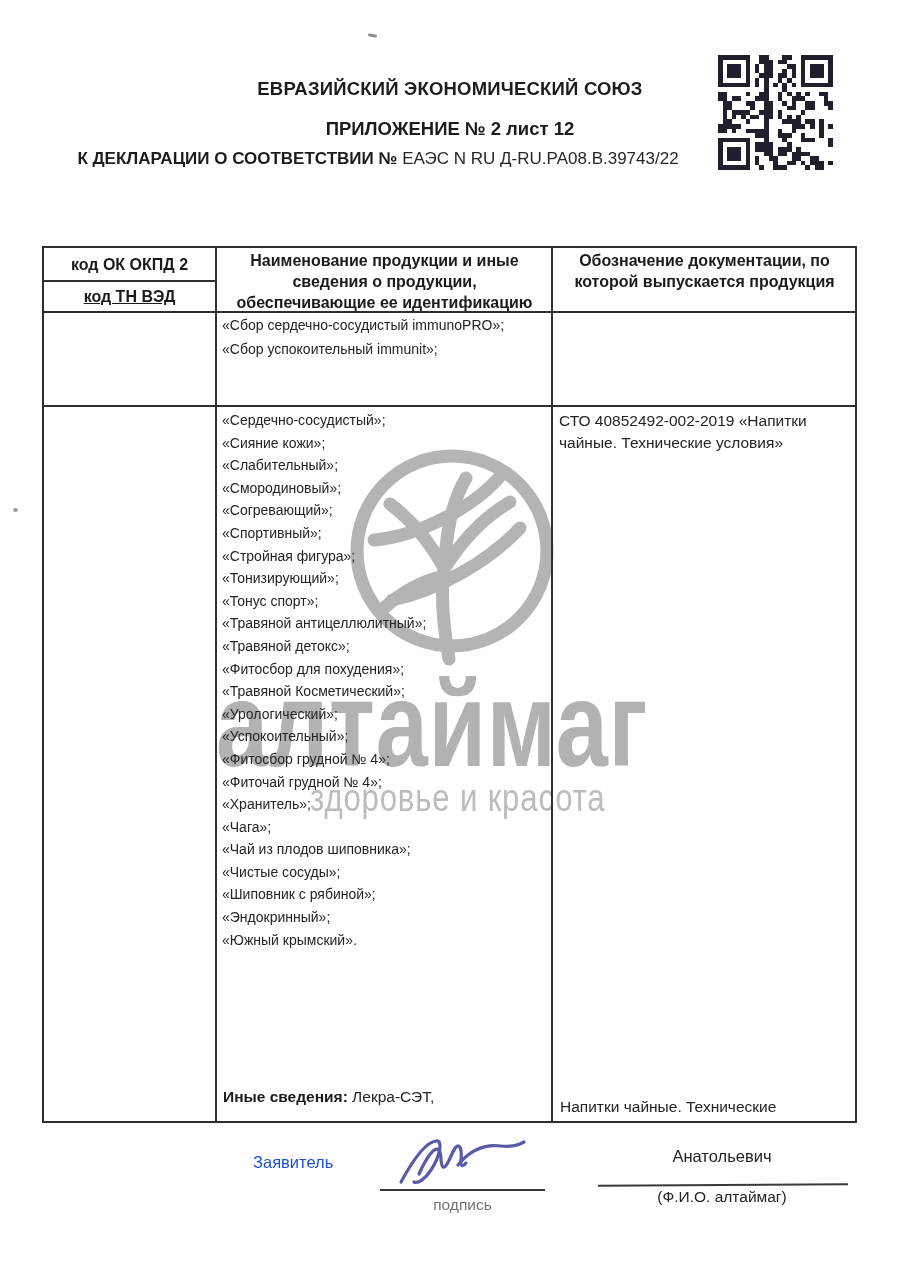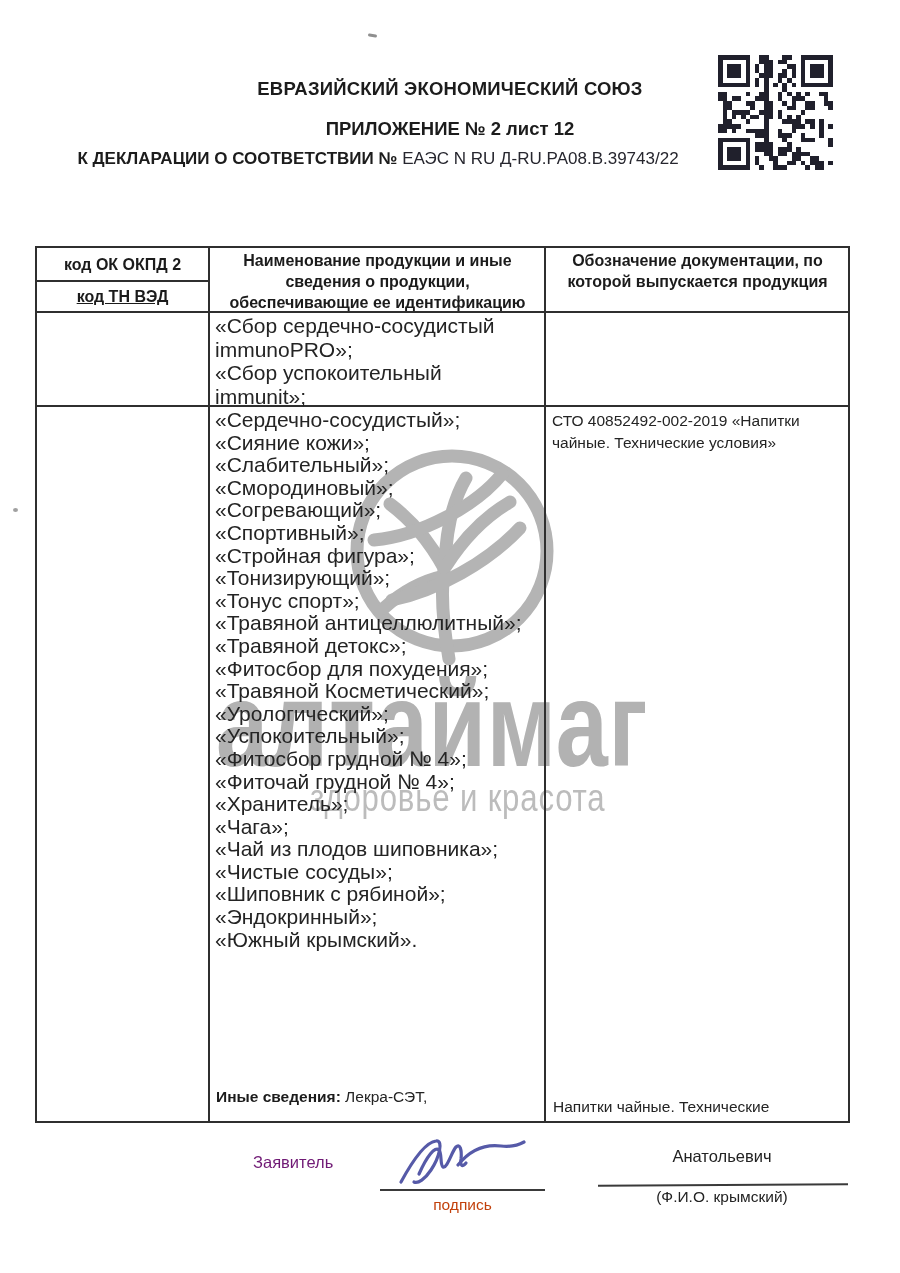--- a/index.html
+++ b/index.html
@@ -23,50 +23,50 @@
   .wm-logo{left:346px; top:448px; width:212px; height:218px;}
   .wm-title{
     left:216px; top:664px; font-size:120px; font-weight:bold; line-height:1;
     transform:scaleX(0.78); transform-origin:left top; letter-spacing:1px; color:#b2b2b2;
   }
   .wm-sub{
     left:310px; top:779px; font-size:38px; line-height:1; letter-spacing:1px;
     transform:scaleX(0.82); transform-origin:left top; color:#bcbcbc;
   }
   
-  .tbl{position:absolute; left:35px; top:246px; width:644px; height:877px; z-index:1;}
+  .tbl{position:absolute; left:42px; top:246px; width:644px; height:877px; z-index:1;}
   .tline{position:absolute; background:#2f2f2f;}
   .tb-top{left:0; top:0; width:815px; height:2px;}
   .tb-bottom{left:0; top:875px; width:815px; height:2px;}
   .tb-left{left:0; top:0; width:2px; height:877px;}
   .tb-right{left:813px; top:0; width:2px; height:877px;}
   .tb-v1{left:173px; top:0; width:2px; height:877px;}
   .tb-v2{left:509px; top:0; width:2px; height:877px;}
   .tb-h1{left:0; top:65px; width:815px; height:2px;}
   .tb-h2{left:0; top:159px; width:815px; height:2px;}
   .cell{position:absolute; box-sizing:border-box;}
   .th{font-weight:bold; font-size:16px; line-height:21px; color:#1b1b1b; text-align:center;}
   .c1h{left:2px; top:2px; width:171px; height:63px; display:flex; flex-direction:column;}
   .c1h .half1{height:32px; display:flex; align-items:center; justify-content:center; border-bottom:2px solid #2f2f2f;}
   .c1h .half2{flex:1; display:flex; align-items:center; justify-content:center;text-decoration:underline;}
   .c2h{left:180px; top:4px; width:325px;}
   .c3h{left:515px; top:4px; width:295px;}
-  .list{font-size:21px; color:#242424;}
+  .list{font-size:14px; color:#242424;}
   .row1-list{left:180px; top:68px; width:292px; line-height:23.5px;}
   .row2-list{left:180px; top:163px; width:326px; line-height:22.6px;}
   .row2-doc{left:517px; top:164px; width:292px; font-size:15.5px; line-height:22px; color:#242424;}
   .other-info{left:181px; top:842px; width:325px; font-size:15.5px; color:#242424;}
   .other-info .b{font-weight:bold; color:#1b1b1b;}
   .doc-bottom{left:518px; top:852px; width:292px; font-size:15.5px; color:#242424;}
   
   .ft{position:absolute; z-index:1;}
-  .applicant{left:253px; top:1153px; font-size:16.5px; color:#701a75;}
+  .applicant{left:253px; top:1153px; font-size:16.5px; color:#1d4ed8;}
   .sig-svg{left:393px; top:1134px; width:138px; height:56px;}
   .sig-line{left:380px; top:1189px; width:165px; height:2px; background:#3a3a3a;}
-  .sig-cap{left:380px; top:1196px; width:165px; text-align:center; font-size:15.5px; color:#c2410c;}
+  .sig-cap{left:380px; top:1196px; width:165px; text-align:center; font-size:15.5px; color:#737373;}
   .name{left:598px; top:1147px; width:248px; text-align:center; font-size:16.5px; line-height:19px; color:#232323;}
   .name-line{left:598px; top:1184px; width:250px; height:2px; background:#3a3a3a; transform:rotate(-0.4deg);}
   .name-cap{left:598px; top:1188px; width:248px; text-align:center; font-size:15.5px; color:#232323;}
   
   .artifact{position:absolute; background:#8f8f8f; z-index:1;}
   .a1{left:368px; top:34px; width:9px; height:3px; border-radius:2px; transform:rotate(8deg);}
   .a2{left:13px; top:508px; width:5px; height:4px; border-radius:50%; background:#a0a0a0;}
 </style>
 </head>
 <body>
@@ -457,15 +457,15 @@
     <path d="M26 40 C 34 22 42 12 46 16 C 49 19 47 31 50 33 C 54 35 59 17 63 13 C 67 9 69 16 68 25 C 67 31 69 34 73 29"></path>
     <path d="M65 31 C 77 16 92 10 108 12 C 117 13 124 12 131 8"></path>
   </svg>
   <div class="ft sig-line"></div>
   <div class="ft sig-cap">подпись</div>
 
   <div class="ft name">
     <div>Анатольевич</div>
   </div>
   <div class="ft name-line"></div>
-  <div class="ft name-cap">(Ф.И.О. крымский)</div>
+  <div class="ft name-cap">(Ф.И.О. алтаймаг)</div>
 
 </div>
 
 </body></html>

